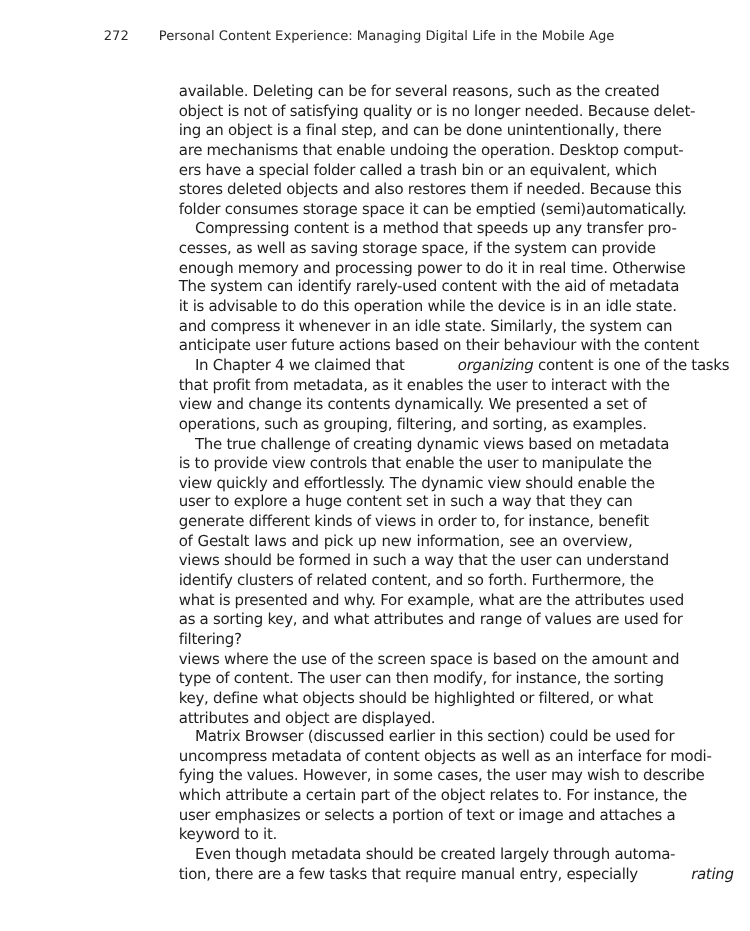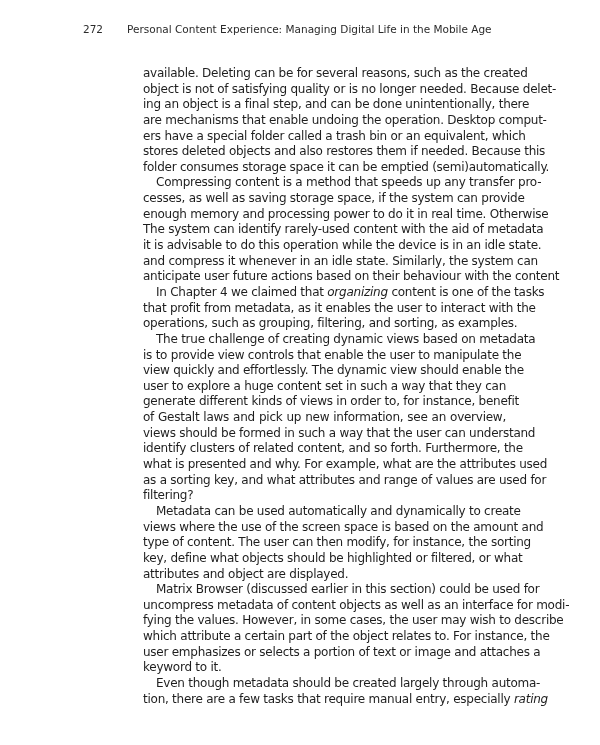--- a/index.html
+++ b/index.html
@@ -44,20 +44,21 @@
       text-align-last: justify;
       height: 15.65px;
     }
     .line.last {
       text-align-last: left;
     }
     .line.indent {
       padding-left: 13px;
     }
     .line em {
+      margin-left: 39px;
     }
   </style>
 </head>
 <body>
 
 <div class="running-head">
   <span class="page-num">272</span><span>Personal Content Experience: Managing Digital Life in the Mobile Age</span>
 </div>
 
 <div class="body-text" id="body-text">
@@ -75,37 +76,37 @@
       <span class="line">cesses, as well as saving storage space, if the system can provide</span>
       <span class="line">enough memory and processing power to do it in real time. Otherwise</span>
       <span class="line">The system can identify rarely-used content with the aid of metadata</span>
       <span class="line">it is advisable to do this operation while the device is in an idle state.</span>
       <span class="line">and compress it whenever in an idle state. Similarly, the system can</span>
       <span class="line">anticipate user future actions based on their behaviour with the content</span>
     </div>
     <div>
       <span class="line indent"><span>In Chapter 4 we claimed that </span><em>organizing</em><span> content is one of the tasks</span></span>
       <span class="line">that profit from metadata, as it enables the user to interact with the</span>
+      <span class="line">view and change its contents dynamically. We presented a set of</span>
       <span class="line last">operations, such as grouping, filtering, and sorting, as examples.</span>
     </div>
     <div>
       <span class="line indent">The true challenge of creating dynamic views based on metadata</span>
       <span class="line">is to provide view controls that enable the user to manipulate the</span>
       <span class="line">view quickly and effortlessly. The dynamic view should enable the</span>
       <span class="line">user to explore a huge content set in such a way that they can</span>
       <span class="line">generate different kinds of views in order to, for instance, benefit</span>
       <span class="line">of Gestalt laws and pick up new information, see an overview,</span>
       <span class="line">views should be formed in such a way that the user can understand</span>
       <span class="line">identify clusters of related content, and so forth. Furthermore, the</span>
       <span class="line">what is presented and why. For example, what are the attributes used</span>
       <span class="line">as a sorting key, and what attributes and range of values are used for</span>
       <span class="line last">filtering?</span>
     </div>
     <div>
-      <span class="line indent">Metadata can be used automatically and dynamically to create</span>
       <span class="line">views where the use of the screen space is based on the amount and</span>
       <span class="line">type of content. The user can then modify, for instance, the sorting</span>
       <span class="line">key, define what objects should be highlighted or filtered, or what</span>
       <span class="line last">attributes and object are displayed.</span>
     </div>
     <div>
       <span class="line indent">Matrix Browser (discussed earlier in this section) could be used for</span>
       <span class="line">uncompress metadata of content objects as well as an interface for modi-</span>
       <span class="line">fying the values. However, in some cases, the user may wish to describe</span>
       <span class="line">which attribute a certain part of the object relates to. For instance, the</span>

